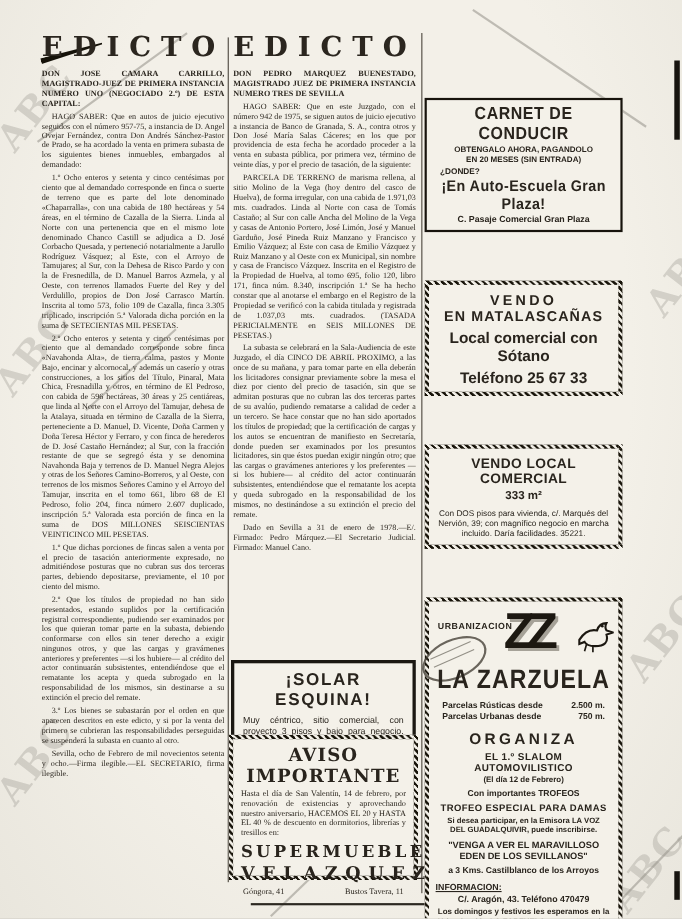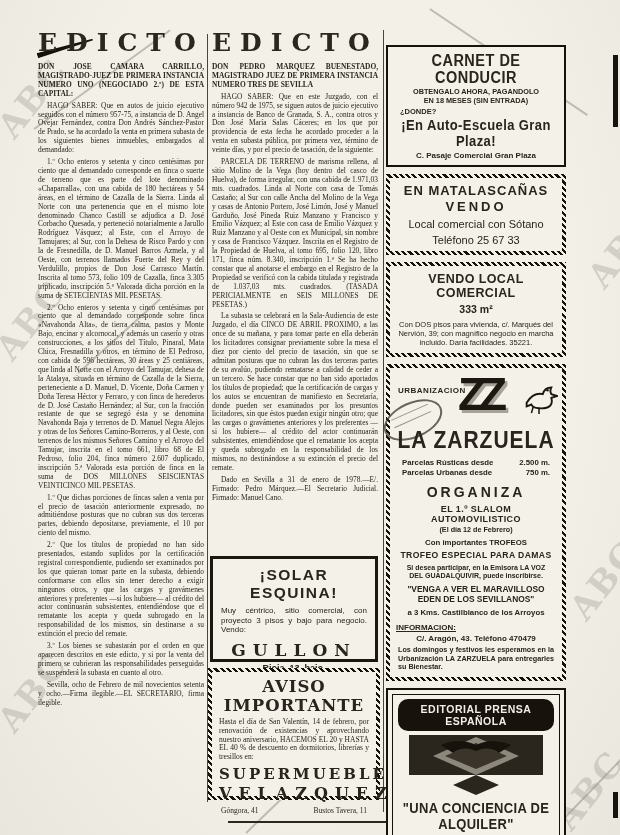--- a/index.html
+++ b/index.html
@@ -28,21 +28,21 @@
   .col p{margin:3px 0 0 0;text-indent:9px;}
   #col1{left:38px;top:30px;width:166px;height:772px;overflow:hidden;}
   #col2{left:212px;top:30px;width:166px;height:512px;overflow:hidden;}
 
   
   .adbox{box-sizing:border-box;background:#f4f1e9;}
   .solid-border{border:3px solid #1b1812;}
   .hatch{border:4px solid #1b1812;
          border-image-source:repeating-linear-gradient(45deg,#171309 0 2.2px,rgba(0,0,0,0) 2.2px 4.4px);
          border-image-slice:4;border-image-width:4px;border-image-repeat:round;}
-  .sans{font-family:"Liberation Sans","DejaVu Sans",sans-serif;}
+  .sans{font-family:"Liberation Sans","DejaVu Sans",sans-serif;margin-top:44px;}
   .ctr{text-align:center;}
 
   
   #solar-ad{position:absolute;left:210px;top:556px;width:168px;height:106px;padding:6px 8px;}
   #solar-title{font-weight:900;font-size:15.5px;letter-spacing:1.5px;margin:1px 0 4px 0;}
   #solar-body{font-size:8px;line-height:9.5px;font-weight:normal;text-align:justify;}
   #solar-brand{font-family:"DejaVu Serif",serif;font-weight:bold;font-size:17px;letter-spacing:7px;margin-top:5px;}
   #solar-addr{font-weight:bold;font-size:9px;margin-top:3px;}
 
   #aviso-ad{position:absolute;left:208px;top:668px;width:172px;height:132px;padding:5px 7px;}
@@ -59,21 +59,21 @@
   #carnet-ad{border:2.5px solid #17130c;padding:6px 4px 5px 4px;}
   #carnet-title{font-weight:900;font-size:14.5px;letter-spacing:.5px;transform:scaleY(1.1);margin-bottom:3px;}
   .carnet-line{font-weight:bold;font-size:7.3px;line-height:8.6px;}
   #carnet-donde{text-align:left;padding-left:8px;font-weight:bold;font-size:7.5px;margin-top:2px;}
   #carnet-school{font-weight:900;font-size:13px;letter-spacing:.4px;margin-top:2px;transform:scaleY(1.08);}
   #carnet-addr{font-weight:bold;font-size:8px;margin-top:3px;}
 
   #mata-ad{padding:5px 4px;}
   #mata-t1{font-weight:900;font-size:13px;letter-spacing:1px;}
   #mata-t2{font-weight:900;font-size:13px;letter-spacing:3px;margin-top:1px;}
-  .mata-line{font-weight:normal;font-size:11px;margin-top:4px;text-align:center;}
+  .mata-line{font-weight:bold;font-size:14px;margin-top:4px;text-align:center;}
 
   #local-ad{padding:6px 6px;}
   #local-title{font-weight:900;font-size:12.5px;letter-spacing:.4px;}
   #local-size{font-weight:900;font-size:10.5px;margin-top:3px;}
   #local-body{font-size:7.5px;line-height:9px;font-weight:normal;text-align:center;margin-top:5px;}
 
   #zarzuela-ad{padding:6px 6px 5px 6px;position:relative;}
   #zz-toprow{position:relative;height:52px;}
   #zz-label{position:absolute;left:2px;top:12px;font-weight:bold;font-size:8px;letter-spacing:.5px;}
   #zz-logo{position:absolute;left:62px;top:-6px;font-weight:900;font-size:46px;line-height:52px;
@@ -169,29 +169,29 @@
       <span>Góngora, 41</span>
       <span>Bustos Tavera, 11</span>
     </div>
   </div>
 
   <div id="rightcol">
 
     <div class="adbox rc-box sans ctr" id="carnet-ad">
       <div id="carnet-title">CARNET DE CONDUCIR</div>
       <div class="carnet-line">OBTENGALO AHORA, PAGANDOLO</div>
-      <div class="carnet-line">EN 18 MESES (SIN ENTRADA)</div>
+      <div class="carnet-line">EN 20 MESES (SIN ENTRADA)</div>
       <div id="carnet-donde">¿DONDE?</div>
       <div id="carnet-school">¡En Auto-Escuela Gran Plaza!</div>
       <div id="carnet-addr">C. Pasaje Comercial Gran Plaza</div>
     </div>
 
     <div class="adbox rc-box hatch sans ctr" id="mata-ad">
+      <div id="mata-t2">VENDO</div>
       <div id="mata-t1">EN MATALASCAÑAS</div>
-      <div id="mata-t2">VENDO</div>
       <div class="mata-line">Local comercial con Sótano</div>
       <div class="mata-line">Teléfono 25 67 33</div>
     </div>
 
     <div class="adbox rc-box hatch sans ctr" id="local-ad">
       <div id="local-title">VENDO LOCAL COMERCIAL</div>
       <div id="local-size">333 m²</div>
       <div id="local-body">Con DOS pisos para vivienda, c/. Marqués del Nervión, 39; con magnífico negocio en marcha incluido. Daría facilidades. 35221.</div>
     </div>
 

